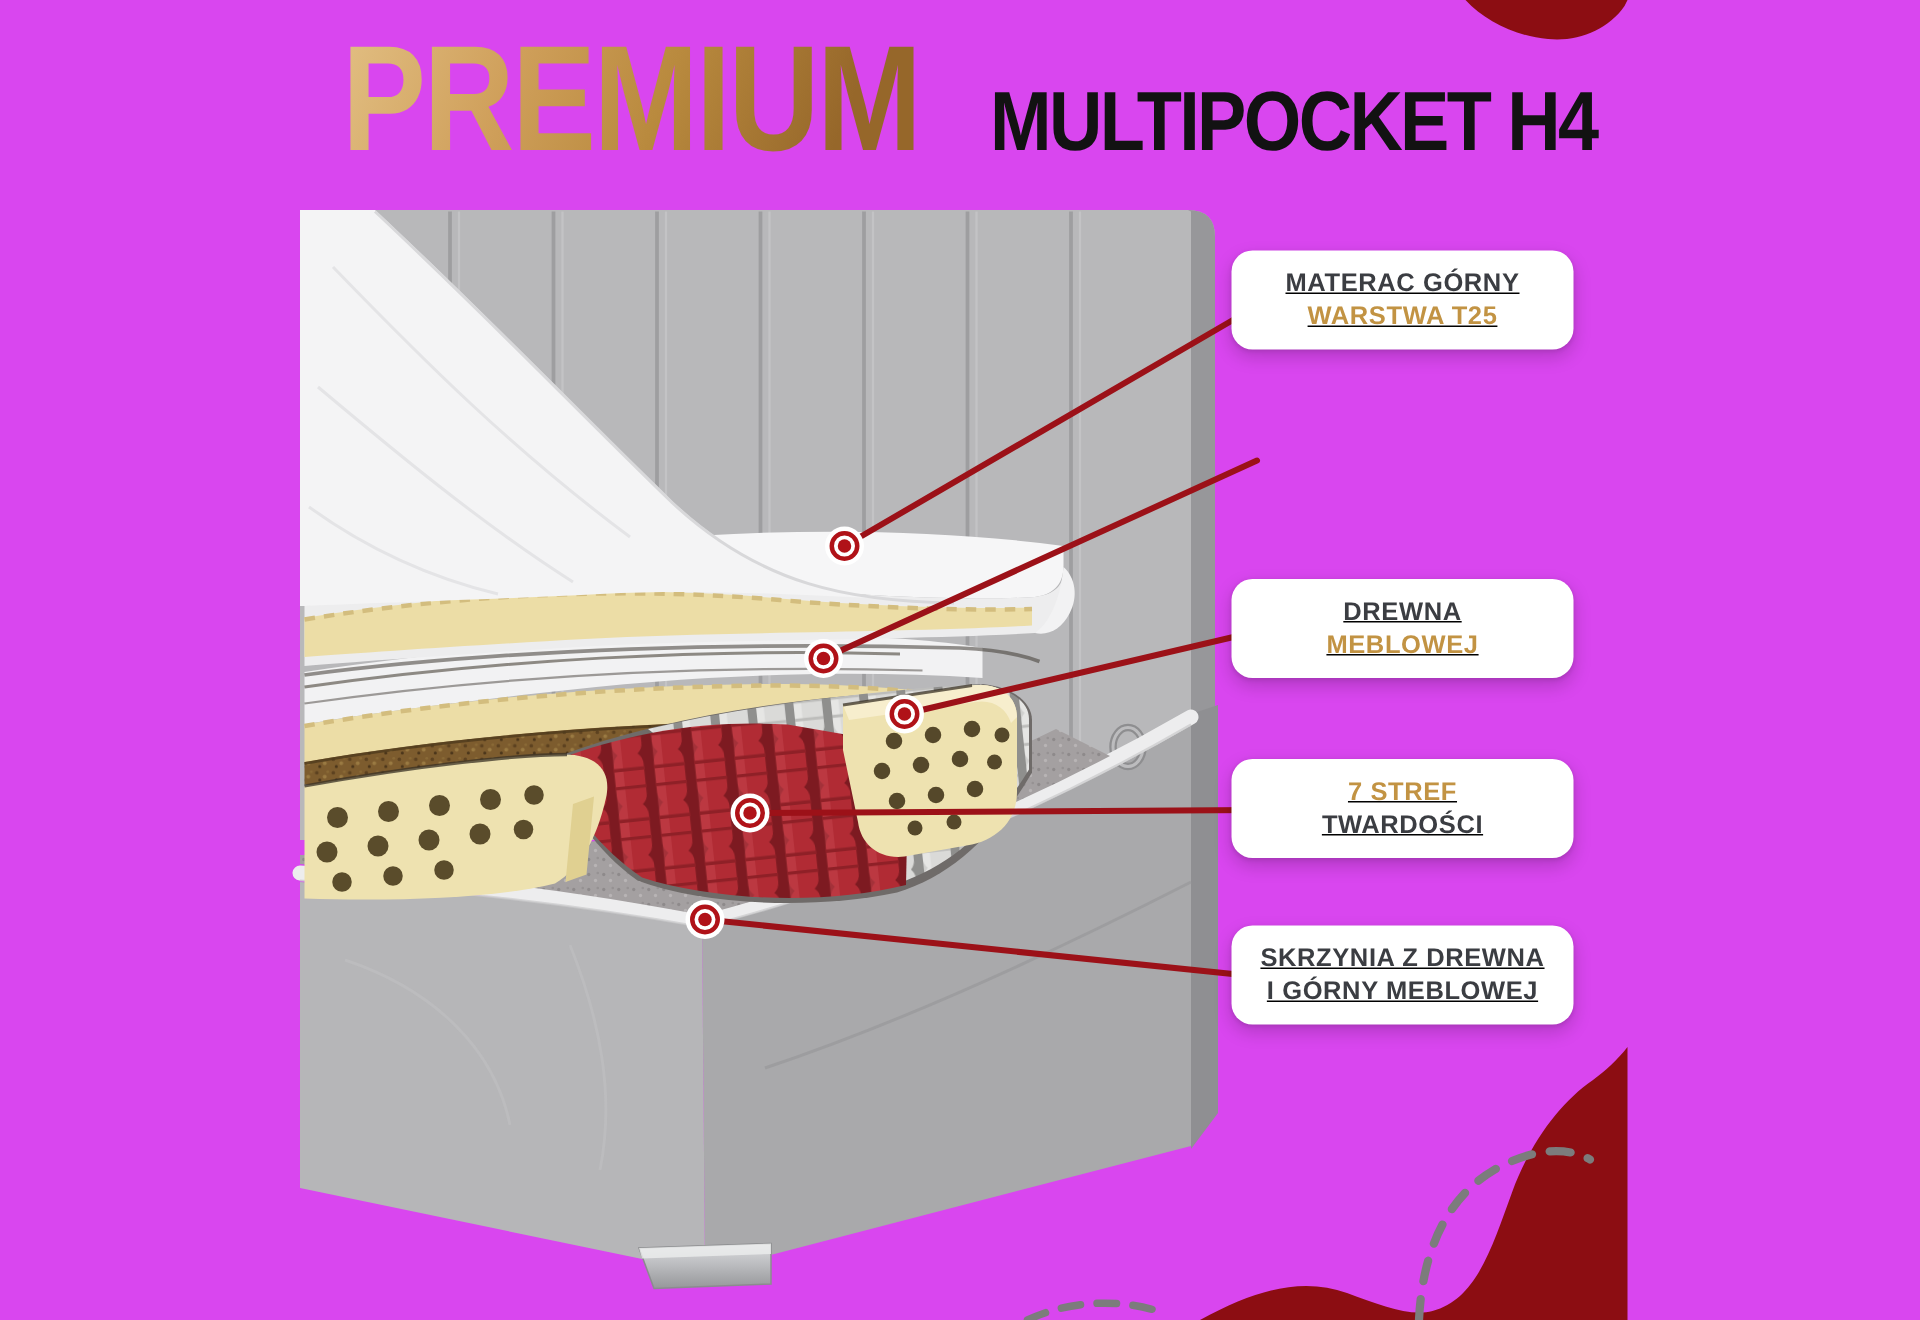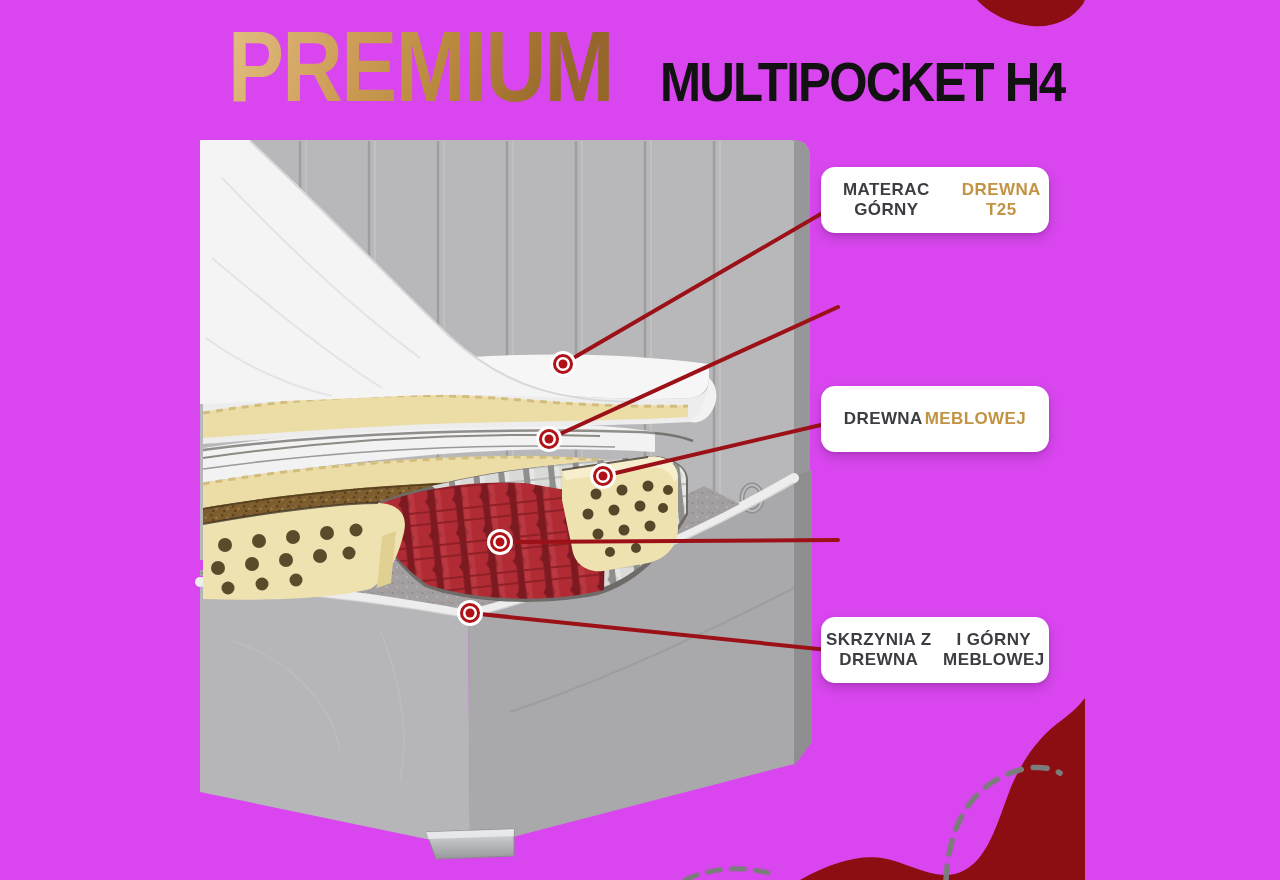--- a/index.html
+++ b/index.html
@@ -28,22 +28,22 @@
     letter-spacing:-2px;transform:scaleX(.88);transform-origin:0% 100%;
     color:#121212;
   }
   
   svg.scene{position:absolute;inset:0;z-index:1;}
   
   .callout{
     position:absolute;left:821px;width:228px;height:66px;background:#ffffff;
     border-radius:14px;z-index:3;
     box-shadow:0 5px 12px rgba(0,0,0,.18),0 1px 3px rgba(0,0,0,.10);
-    display:flex;flex-direction:row;justify-content:center;align-items:center;
-    gap:2px;text-align:center;
+    display:flex;flex-direction:column;justify-content:center;align-items:center;
+    gap:2px;text-align:center;text-decoration:underline;
   }
   .callout .t{font-size:17px;font-weight:700;letter-spacing:.4px;line-height:1.2;}
   .dark{color:#3b3d42;}
   .gold{color:#c29343;}
 </style>
 </head>
 <body>
 
 <div class="canvas">
 
@@ -226,24 +226,28 @@
       <g>
         <circle cx="470" cy="613" r="13" fill="#ffffff"></circle>
           <circle cx="470" cy="613" r="8.5" fill="none" stroke="#b01218" stroke-width="3"></circle>
           <circle cx="470" cy="613" r="4.5" fill="#b01218"></circle>
       </g>
     </g>
   </svg>
 
   <div class="callout" style="top:167px">
     <span class="t dark">MATERAC GÓRNY</span>
-    <span class="t gold">DREWNA T25</span>
+    <span class="t gold">WARSTWA T25</span>
   </div>
   <div class="callout" style="top:386px">
     <span class="t dark">DREWNA</span>
     <span class="t gold">MEBLOWEJ</span>
   </div>
+  <div class="callout" style="top:506px">
+    <span class="t gold">7 STREF</span>
+    <span class="t dark">TWARDOŚCI</span>
+  </div>
   <div class="callout" style="top:617px">
     <span class="t dark">SKRZYNIA Z DREWNA</span>
     <span class="t dark">I GÓRNY MEBLOWEJ</span>
   </div>
 
 </div>
 
 </body></html>

